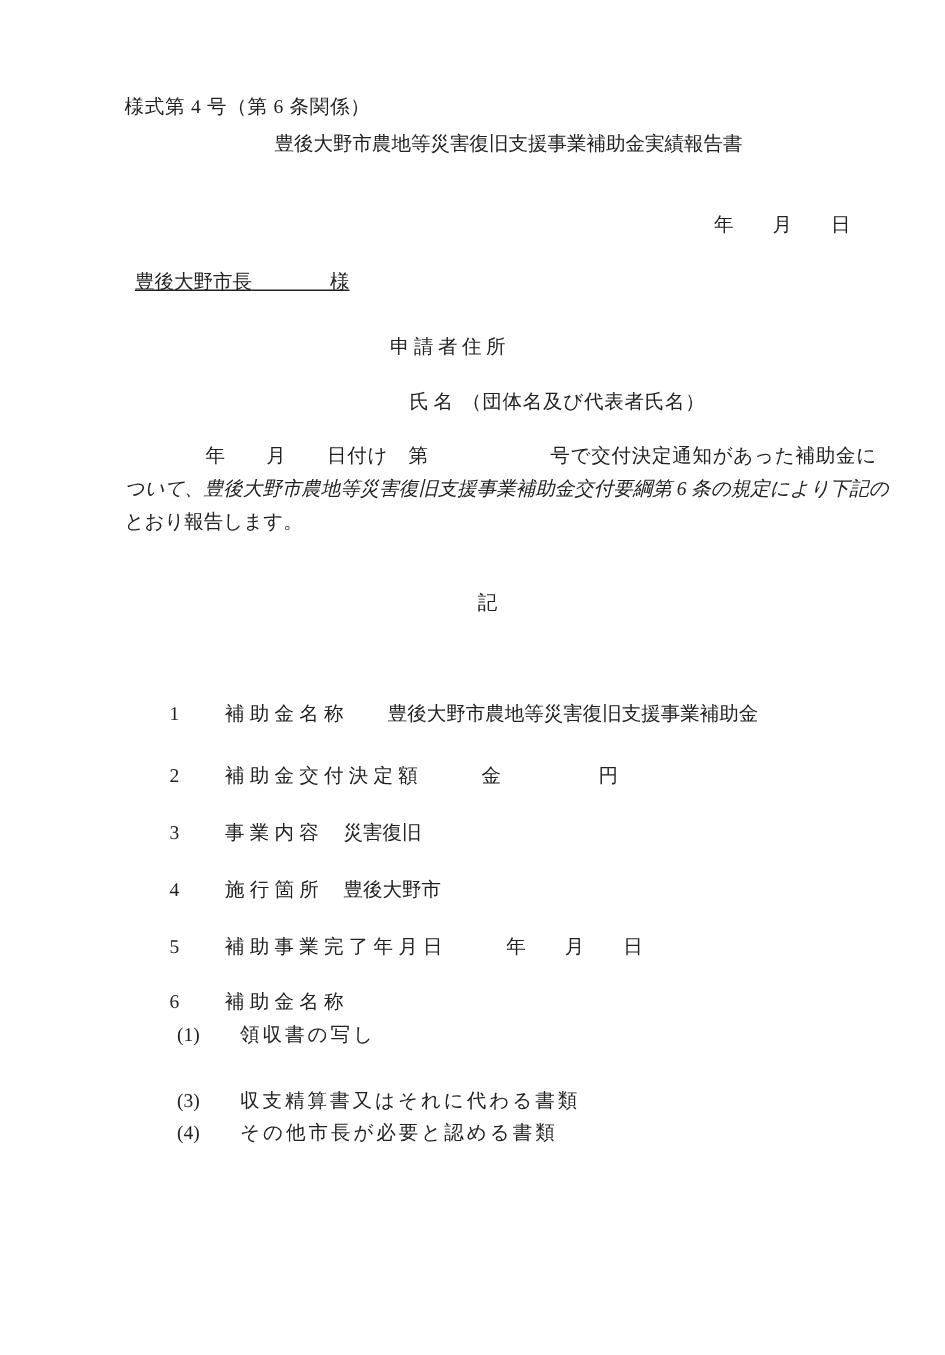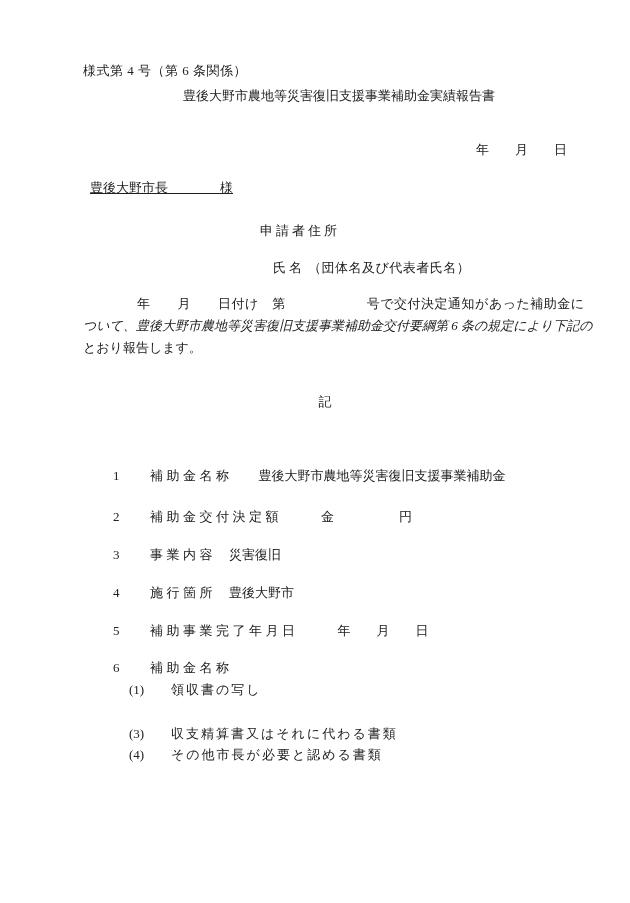--- a/index.html
+++ b/index.html
@@ -55,21 +55,21 @@
   #item-3 { top: 532px; }
   #item-4 { top: 570px; }
   #item-5 { top: 608px; }
   #item-6 { top: 645px; }
   .item .num {
     display: inline-block;
     width: 37px;
   }
   .item .value { letter-spacing: 0; }
 
-  .sub { left: 96px; }
+  .sub { left: 85px; }
   #sub-1 { top: 667px; }
   #sub-2 { top: 689px; }
   #sub-3 { top: 711px; }
   #sub-4 { top: 732px; }
   .sub .num {
     display: inline-block;
     width: 42px;
   }
 
   .name-label { margin-right: 3px; }

